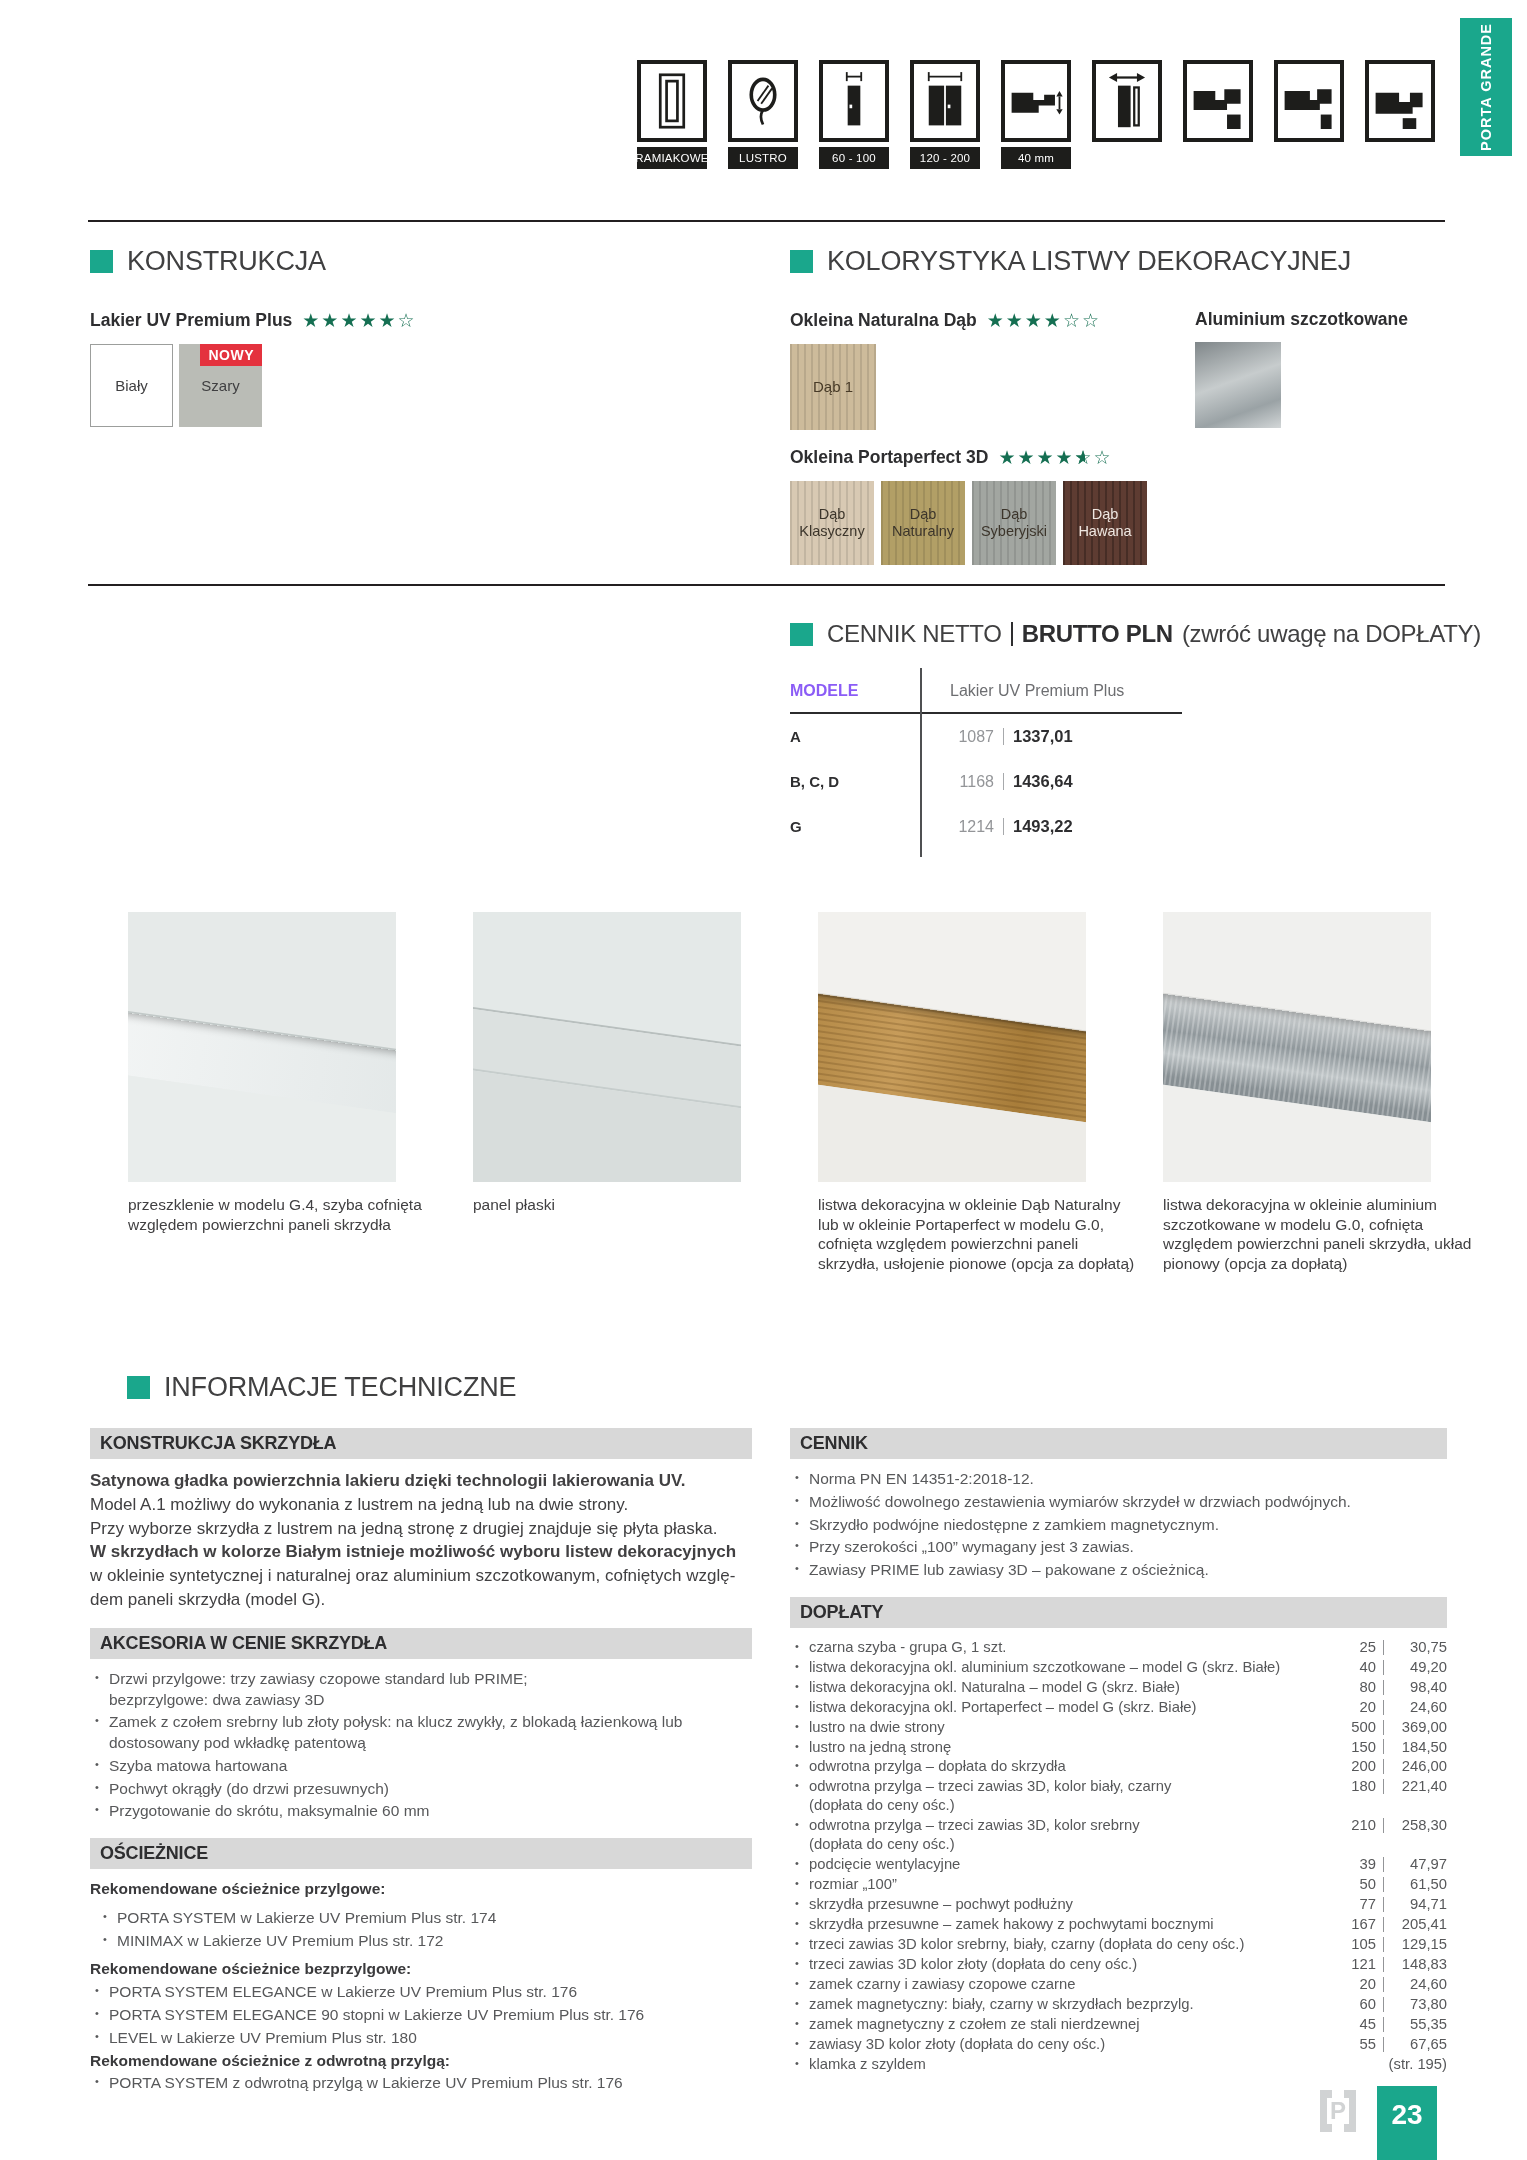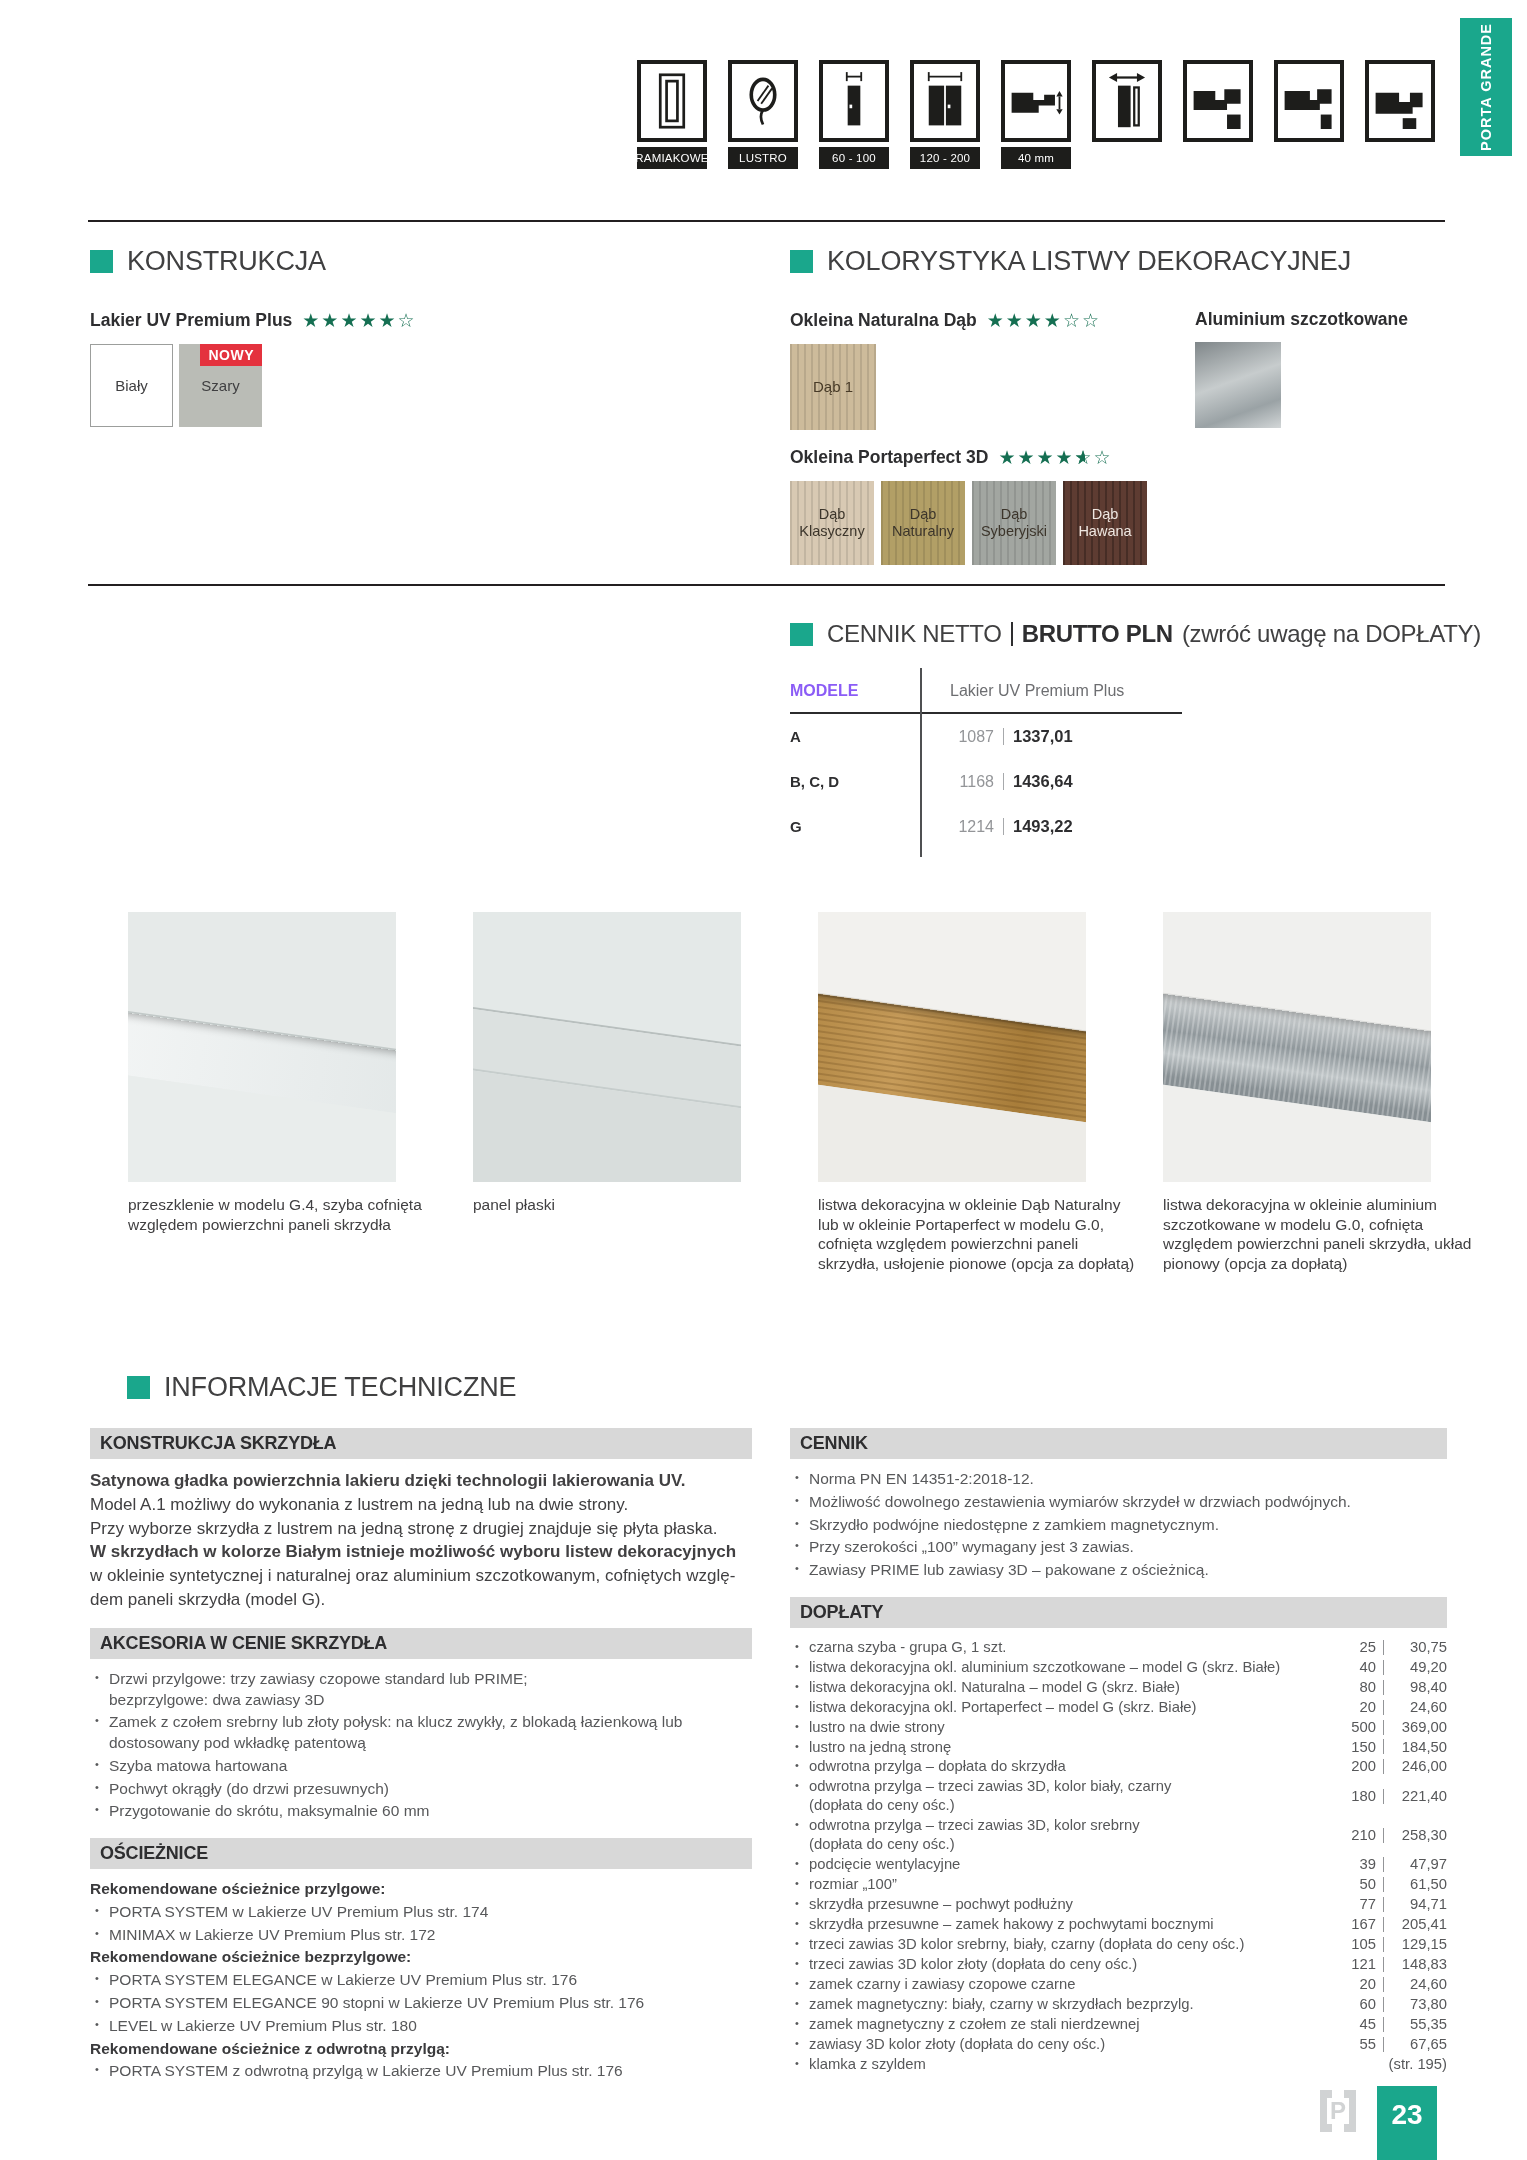--- a/index.html
+++ b/index.html
@@ -103,21 +103,21 @@
   .kon .b{font-weight:bold;}
   .blist{list-style:none;margin:10px 0 16px;padding:0;color:#57585a;font-size:15.5px;line-height:1.34;}
   .blist li{position:relative;padding-left:19px;margin:2px 0;}
   .blist li::before{content:"•";position:absolute;left:5px;top:1px;font-size:11px;color:#57585a;}
   .sub{display:block;}
   .sub:empty{display:none;}
   .grp{font-size:15.5px;color:#57585a;margin:10px 0 4px;line-height:1.34;}
   .grp-h{font-weight:bold;color:#3a3a3c;margin-top:2px;font-size:15.5px;}
 
   .drows{margin-top:10px;}
-  .drow{display:flex;align-items:center;margin:1px 0;font-size:14.8px;line-height:1.28;color:#57585a;}
+  .drow{display:flex;align-items:flex-start;margin:1px 0;font-size:14.8px;line-height:1.28;color:#57585a;}
   .dtext{flex:1;position:relative;padding-left:19px;}
   .dtext::before{content:"•";position:absolute;left:5px;top:1px;font-size:11px;}
   .dprice{display:flex;align-items:center;white-space:nowrap;}
   .pn{min-width:36px;text-align:right;}
   .pn:empty{min-width:0;}
   .vb{width:1px;height:15px;background:#939598;margin:0 7px;}
   .pn:empty + .vb{display:none;}
   .pb{min-width:56px;text-align:right;}
   .pb:empty{min-width:0;}
   .pnote{text-align:right;}
@@ -417,21 +417,21 @@
     <ul class="blist">
       <li><span>Drzwi przylgowe: trzy zawiasy czopowe standard lub PRIME;</span><span class="sub">bezprzylgowe: dwa zawiasy 3D</span></li>
       <li><span>Zamek z czołem srebrny lub złoty połysk: na klucz zwykły, z blokadą łazienkową lub</span><span class="sub">dostosowany pod wkładkę patentową</span></li>
       <li><span>Szyba matowa hartowana</span></li>
       <li><span>Pochwyt okrągły (do drzwi przesuwnych)</span></li>
       <li><span>Przygotowanie do skrótu, maksymalnie 60 mm</span></li>
     </ul>
     <div class="bar">OŚCIEŻNICE</div>
     <div class="grp">
       <div class="grp-h">Rekomendowane ościeżnice przylgowe:</div>
-      <ul class="blist" style="margin:0;">
+      <ul class="blist" style="margin:8px;">
         <li><span>PORTA SYSTEM w Lakierze UV Premium Plus str. 174</span></li>
         <li><span>MINIMAX w Lakierze UV Premium Plus str. 172</span></li>
       </ul>
       <div class="grp-h">Rekomendowane ościeżnice bezprzylgowe:</div>
       <ul class="blist" style="margin:0;">
         <li><span>PORTA SYSTEM ELEGANCE w Lakierze UV Premium Plus str. 176</span></li>
         <li><span>PORTA SYSTEM ELEGANCE 90 stopni w Lakierze UV Premium Plus str. 176</span></li>
         <li><span>LEVEL w Lakierze UV Premium Plus str. 180</span></li>
       </ul>
       <div class="grp-h">Rekomendowane ościeżnice z odwrotną przylgą:</div>

